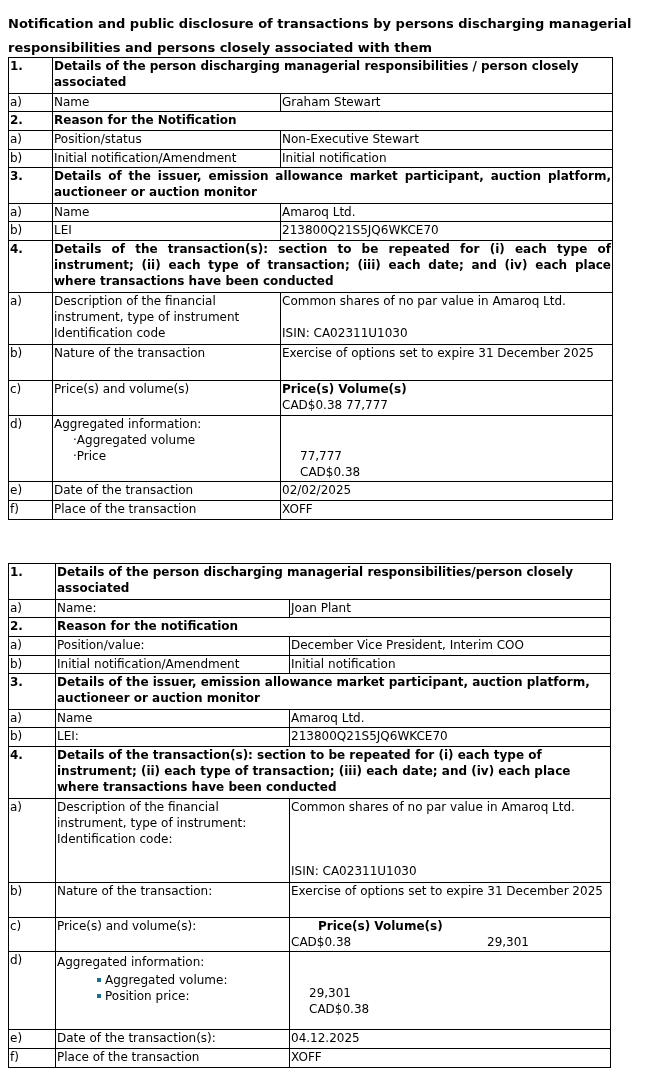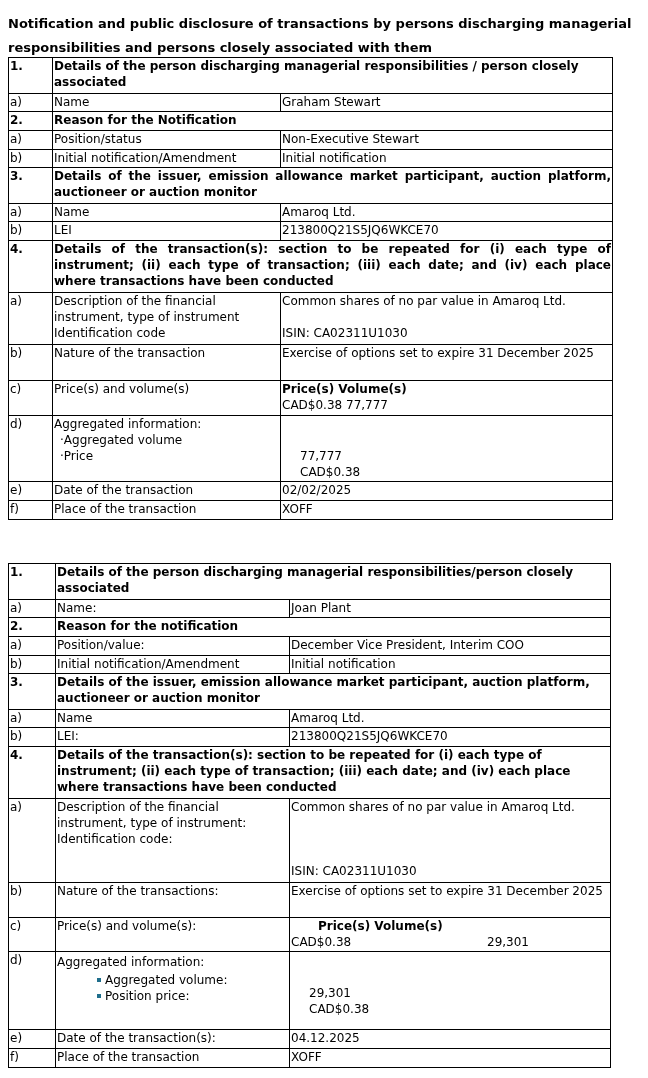--- a/index.html
+++ b/index.html
@@ -17,21 +17,21 @@
   }
   td {
     border: 1px solid #000; padding: 0 1px; vertical-align: top;
   }
   td.num { font-weight: bold; }
   td.hdr { font-weight: bold; }
   td.just { text-align: justify; text-align-last: left; }
   .b { font-weight: bold; }
   #t1 { left: 8px; top: 57px; width: 604px; }
   #t2 { left: 8px; top: 563px; width: 602px; }
-  .indent1 { padding-left: 6px; display: block; }
+  .indent1 { padding-left: 19px; display: block; }
   .indent-val { padding-left: 18px; display: block; }
   .bullet-list { display: block; padding-left: 40px; margin-top: 2px; }
   .bullet-row { display: block; }
   .sq {
     display: inline-block; width: 4px; height: 4px; background: #1f6e8c;
     margin-right: 4px; vertical-align: middle; position: relative; top: -1px;
   }
   .pv-row { display: flex; justify-content: space-between; padding-right: 80px; }
   .pv-head2 { padding-left: 27px; font-weight: bold; display: block; }
 </style>
@@ -192,21 +192,21 @@
       <span style="display:block; width:210px">Description of the financial instrument, type of instrument:</span>
       <span style="display:block">Identification code:</span>
     </td>
     <td>
       <span style="display:block">Common shares of no par value in Amaroq Ltd.</span>
       <span style="display:block; margin-top:48px">ISIN: CA02311U1030</span>
     </td>
   </tr>
   <tr style="height:35px">
     <td>b)</td>
-    <td>Nature of the transactions:</td>
+    <td>Nature of the transaction:</td>
     <td>Exercise of options set to expire 31 December 2025</td>
   </tr>
   <tr style="height:34px">
     <td>c)</td>
     <td>Price(s) and volume(s):</td>
     <td>
       <span class="pv-head2">Price(s) Volume(s)</span>
       <span class="pv-row">
         <span>CAD$0.38</span>
         <span>29,301</span>

